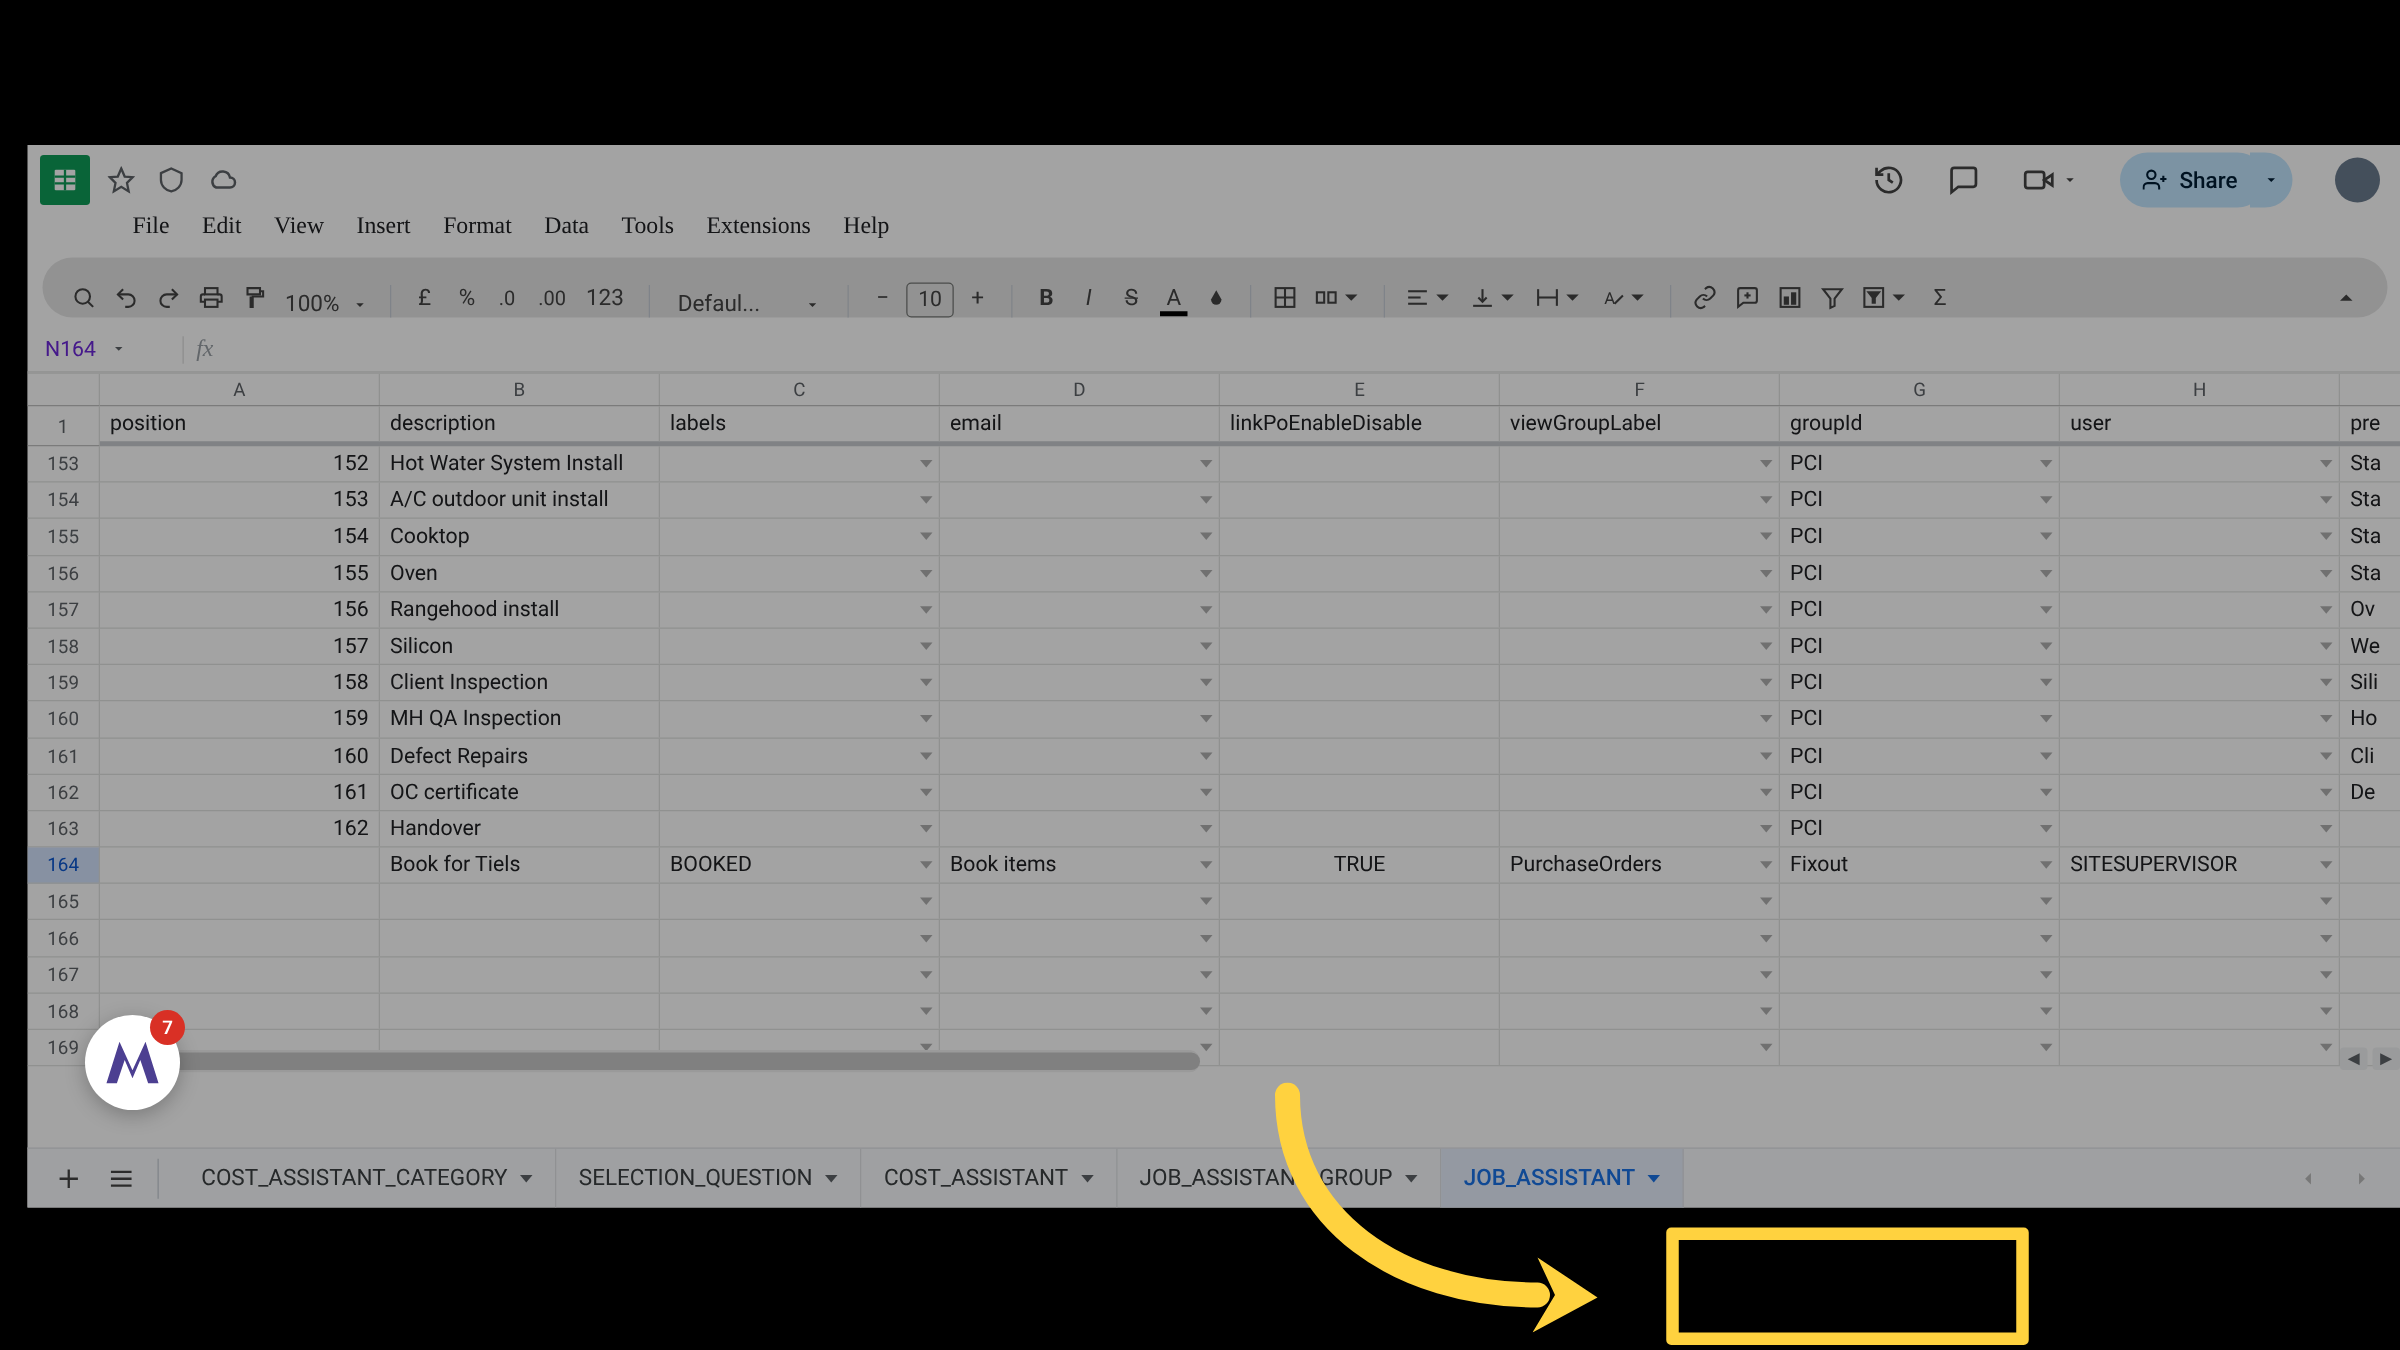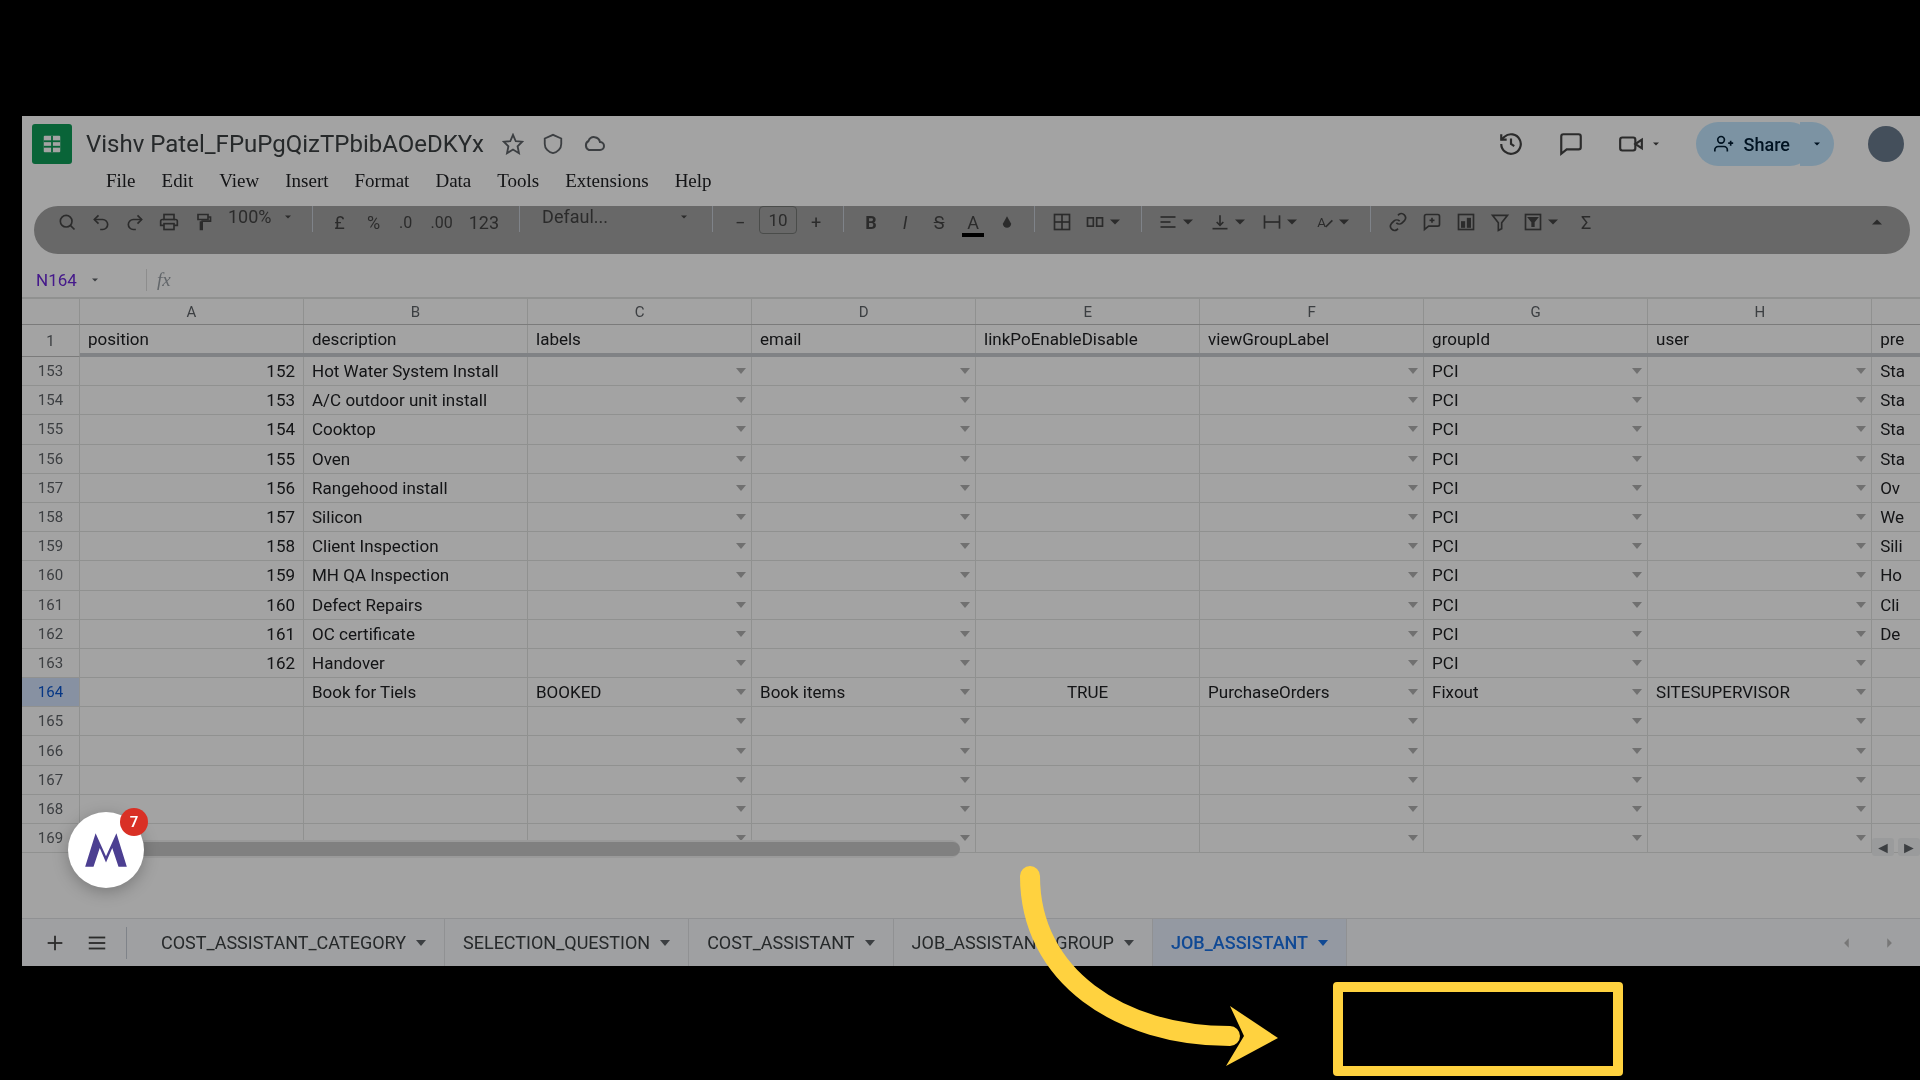--- a/index.html
+++ b/index.html
@@ -50,32 +50,32 @@
     height:44px; padding:0 22px 0 18px; display:flex; align-items:center; gap:10px;
     font-size:18px; font-weight:500;
   }
   .share-chevron { width:34px; height:44px; background:#c2e7ff; border-radius:0 40px 40px 0; display:flex; align-items:center; justify-content:center; margin-left:-12px;}
   .avatar { width:36px; height:36px; border-radius:50%; background:#6b7c8f; }
   .menubar { display:flex; gap:2px; padding:0 10px 0 72px; height:34px; align-items:center; font-size:19px; color:#202124;}
   .menubar span { padding:4px 12px; border-radius:4px; cursor:pointer;font-family:Liberation Serif, serif; }
   
   .toolbar {
     margin: 8px 12px 0 12px;
-    background: #a3a3a3;
+    background: #e5e5e5;
     border-radius: 30px;
     height: 48px;
-    display:flex; align-items:flex-start; padding:0 18px; gap:4px;
+    display:flex; align-items:flex-end; padding:0 18px; gap:4px;
     color:#444;
   }
   .tb { display:flex; align-items:center; justify-content:center; min-width:30px; height:32px; padding:0 4px; cursor:pointer; border-radius:4px;}
   .tb svg { width:20px; height:20px; }
   .tb.text { font-size:18px; padding:0 8px;}
   .sep { width:1px; height:26px; background:#c7cdd6; margin:0 8px; }
   .zoom { font-size:18px; padding:0 6px; display:flex; align-items:center; gap:10px; }
-  .font-name { font-size:18px; padding:0 10px; display:flex; align-items:center; gap:70px;}
+  .font-name { font-size:18px; padding:0 10px; display:flex; align-items:center; gap:36px;}
   .font-size-box { border:1px solid #747775; border-radius:4px; width:38px; height:28px; display:flex; align-items:center; justify-content:center; font-size:17px;}
   .text-color { position:relative; }
   .text-color .bar { position:absolute; bottom:1px; left:4px; right:4px; height:4px; background:#000;}
   .collapse { margin-left:auto; }
   
   .fx-row { display:flex; align-items:center; height:36px; border-bottom:1px solid #e1e3e1; margin-top:8px;}
   .name-box { width:120px; padding:0 10px 0 14px; display:flex; align-items:center; gap:12px; font-size:17px; color:#6d28d9;}
   .name-box .chev { color:#5f6368; }
   .fx-sep { width:1px; height:22px; background:#ddd; margin:0 10px 0 4px;}
   .fx-icon { font-style:italic; font-family: Georgia, serif; color:#9aa0a6; font-size:19px; margin-right:6px;}
@@ -144,21 +144,20 @@
     <div class="sheets-logo">
       <svg viewBox="0 0 24 24">
           <rect x="3" y="3" width="18" height="18" fill="#fff" rx="1"></rect>
           <rect x="3" y="3" width="18" height="18" fill="none" stroke="#0f9d58" stroke-width="0"></rect>
           <line x1="3" y1="9" x2="21" y2="9" stroke="#0f9d58" stroke-width="2"></line>
           <line x1="3" y1="15" x2="21" y2="15" stroke="#0f9d58" stroke-width="2"></line>
           <line x1="12" y1="3" x2="12" y2="21" stroke="#0f9d58" stroke-width="2"></line>
         </svg>
     </div>
     <div class="doc-title">
-      <span class="name">Vishv Patel_FPuPgQizTPbibAOeDKYx</span>
       <span class="title-icn">
           <svg width="22" height="22" viewBox="0 0 24 24" fill="none" stroke="#5f6368" stroke-width="2">
             <polygon points="12 2 15 9 22 9.5 17 14.5 18.5 22 12 18 5.5 22 7 14.5 2 9.5 9 9"></polygon>
           </svg>
         </span>
       <span class="title-icn">
           <svg width="22" height="22" viewBox="0 0 24 24" fill="none" stroke="#5f6368" stroke-width="2">
             <path d="M3 6l9-4 9 4v6c0 5-4 9-9 10-5-1-9-5-9-10V6z"></path>
           </svg>
         </span>

